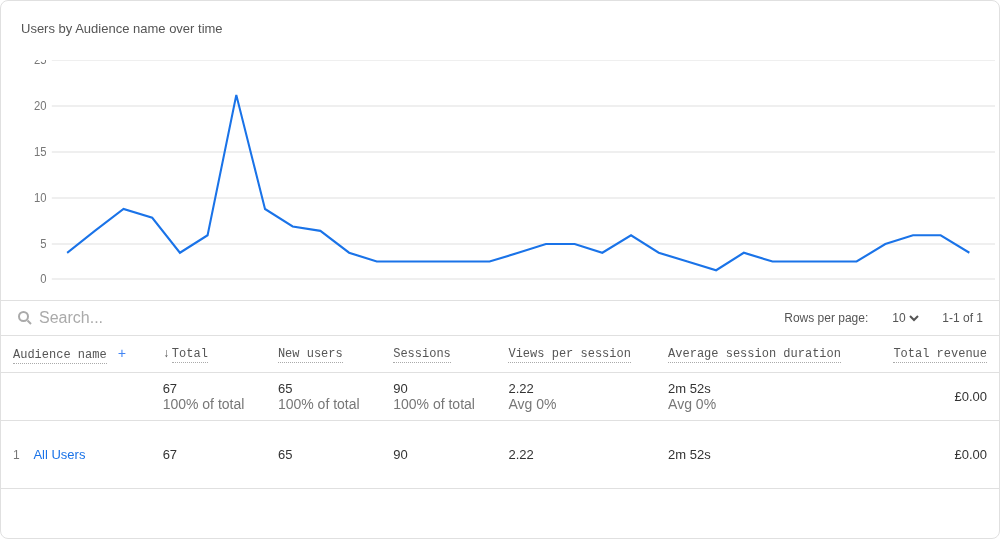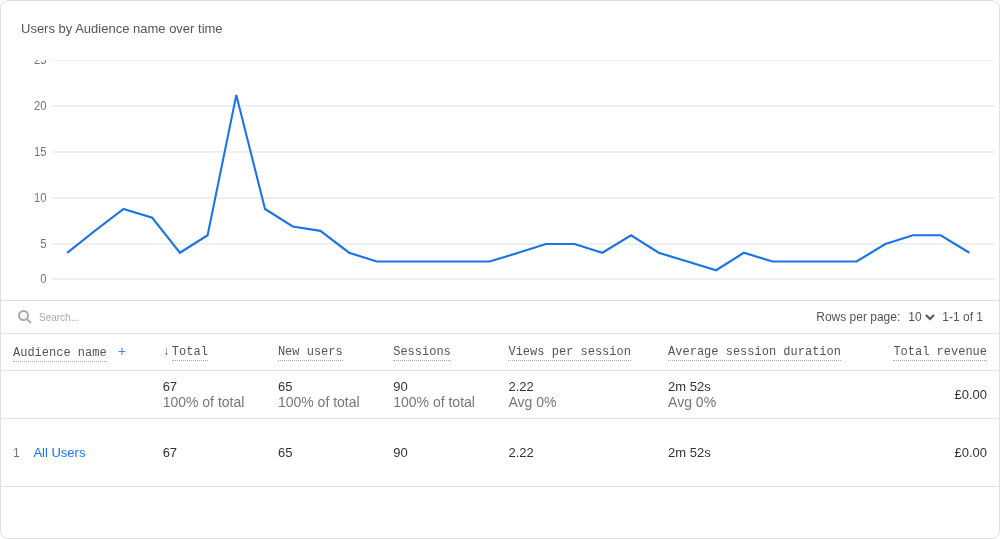--- a/index.html
+++ b/index.html
@@ -49,29 +49,29 @@
     }
     .search-left {
       display: flex;
       align-items: center;
       gap: 6px;
       color: #999;
     }
     .search-input {
       border: none;
       outline: none;
-      font-size: 10px;
+      font-size: 16px;
       color: #333;
       width: 200px;
     }
     .search-input::placeholder { color: #aaa; }
     .search-right {
       display: flex;
       align-items: center;
-      gap: 4px;
+      gap: 20px;
       font-size: 12px;
       color: #555;
     }
     .rows-per-page-select {
       border: none;
       outline: none;
       font-size: 12px;
       color: #555;
       background: transparent;
       cursor: pointer;

